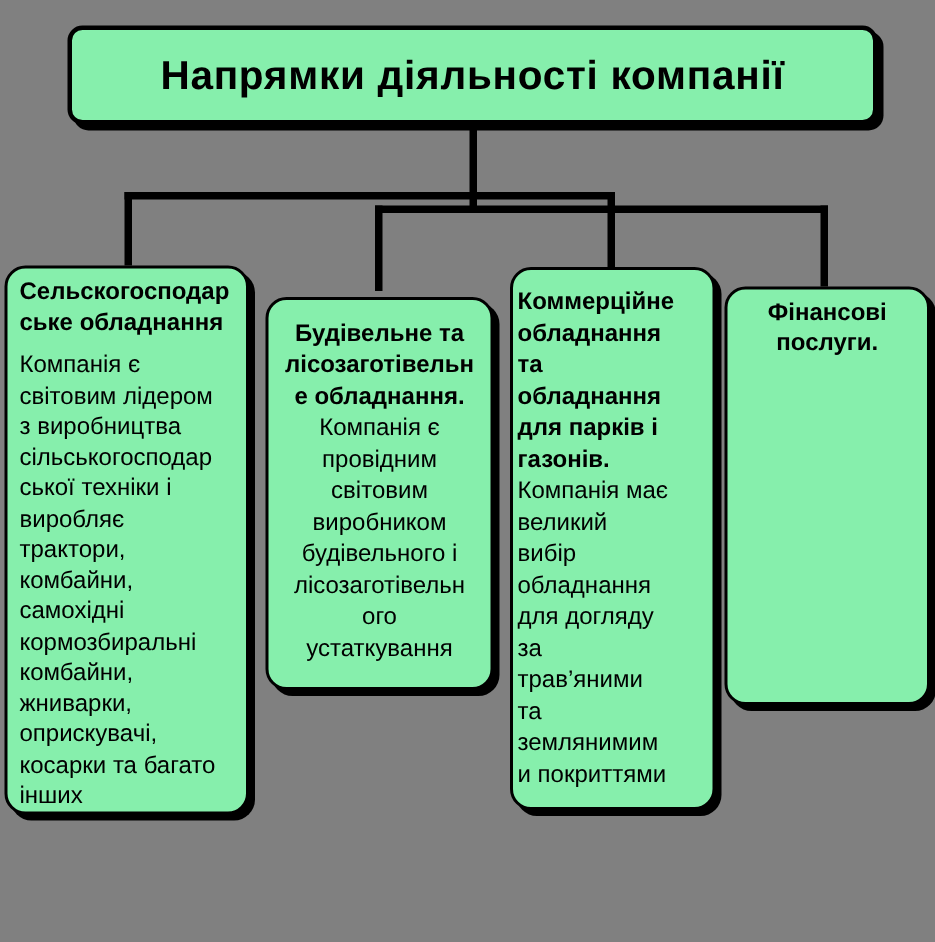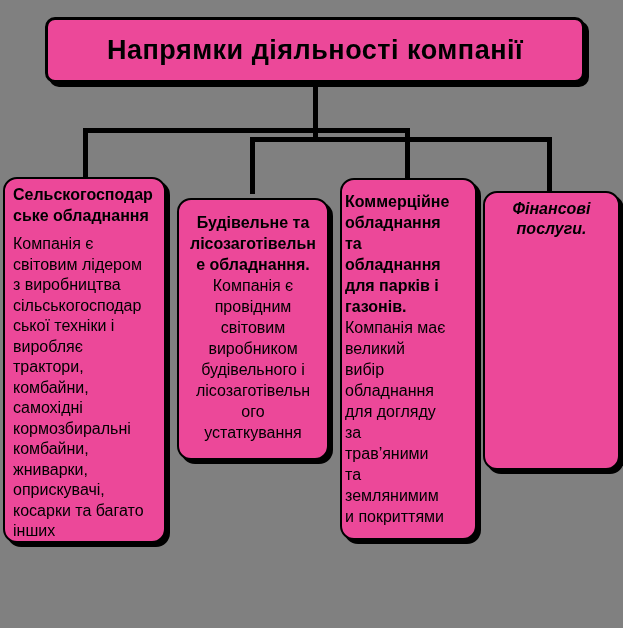--- a/index.html
+++ b/index.html
@@ -7,21 +7,21 @@
     width:623px;height:628px;
     background:#808080;
     font-family:"Liberation Sans","DejaVu Sans",sans-serif;
     position:relative;
     overflow:hidden;
   }
   .stage{position:absolute;left:0;top:0;width:623px;height:628px;background:#808080;}
   .node{
     position:absolute;
     box-sizing:border-box;
-    background:#ec4899;
+    background:#86efac;
     border:2.5px solid #000000;
     border-radius:14px;
     box-shadow:4px 4px 0 #000000;
     color:#000000;
   }
   .root-node{
     left:45px;top:17px;width:540px;height:66px;
     border-width:3px;border-radius:10px;
     display:flex;align-items:center;justify-content:center;
   }
@@ -38,21 +38,21 @@
   .b1 .node-title{margin-bottom:8px;}
   
   .b2{left:177px;top:198px;width:152px;height:262px;padding:12px 4px 0 4px;text-align:center;}
   .b2 .node-text{line-height:21px;}
   
   .b3{left:340px;top:178px;width:137px;height:362px;padding:11px 3px 0 3px;text-align:left;}
   .b3 .node-text{line-height:21px;}
   
   .b4{left:483px;top:191px;width:137px;height:279px;padding:6px 3px 0 3px;text-align:center;}
   .b4 .node-text{line-height:20px;}
-  .b4 .node-title{margin-bottom:6px;font-style:italic;}
+  .b4 .node-title{margin-bottom:6px;}
 </style>
 </head>
 <body>
 
 <div class="stage">
 
   <div class="conn" style="left:313px;top:84px;width:5px;height:58px;"></div>
   <div class="conn" style="left:83px;top:128px;width:327px;height:5px;"></div>
   <div class="conn" style="left:250px;top:137px;width:302px;height:5px;"></div>
   <div class="conn" style="left:83px;top:128px;width:5px;height:49px;"></div>

